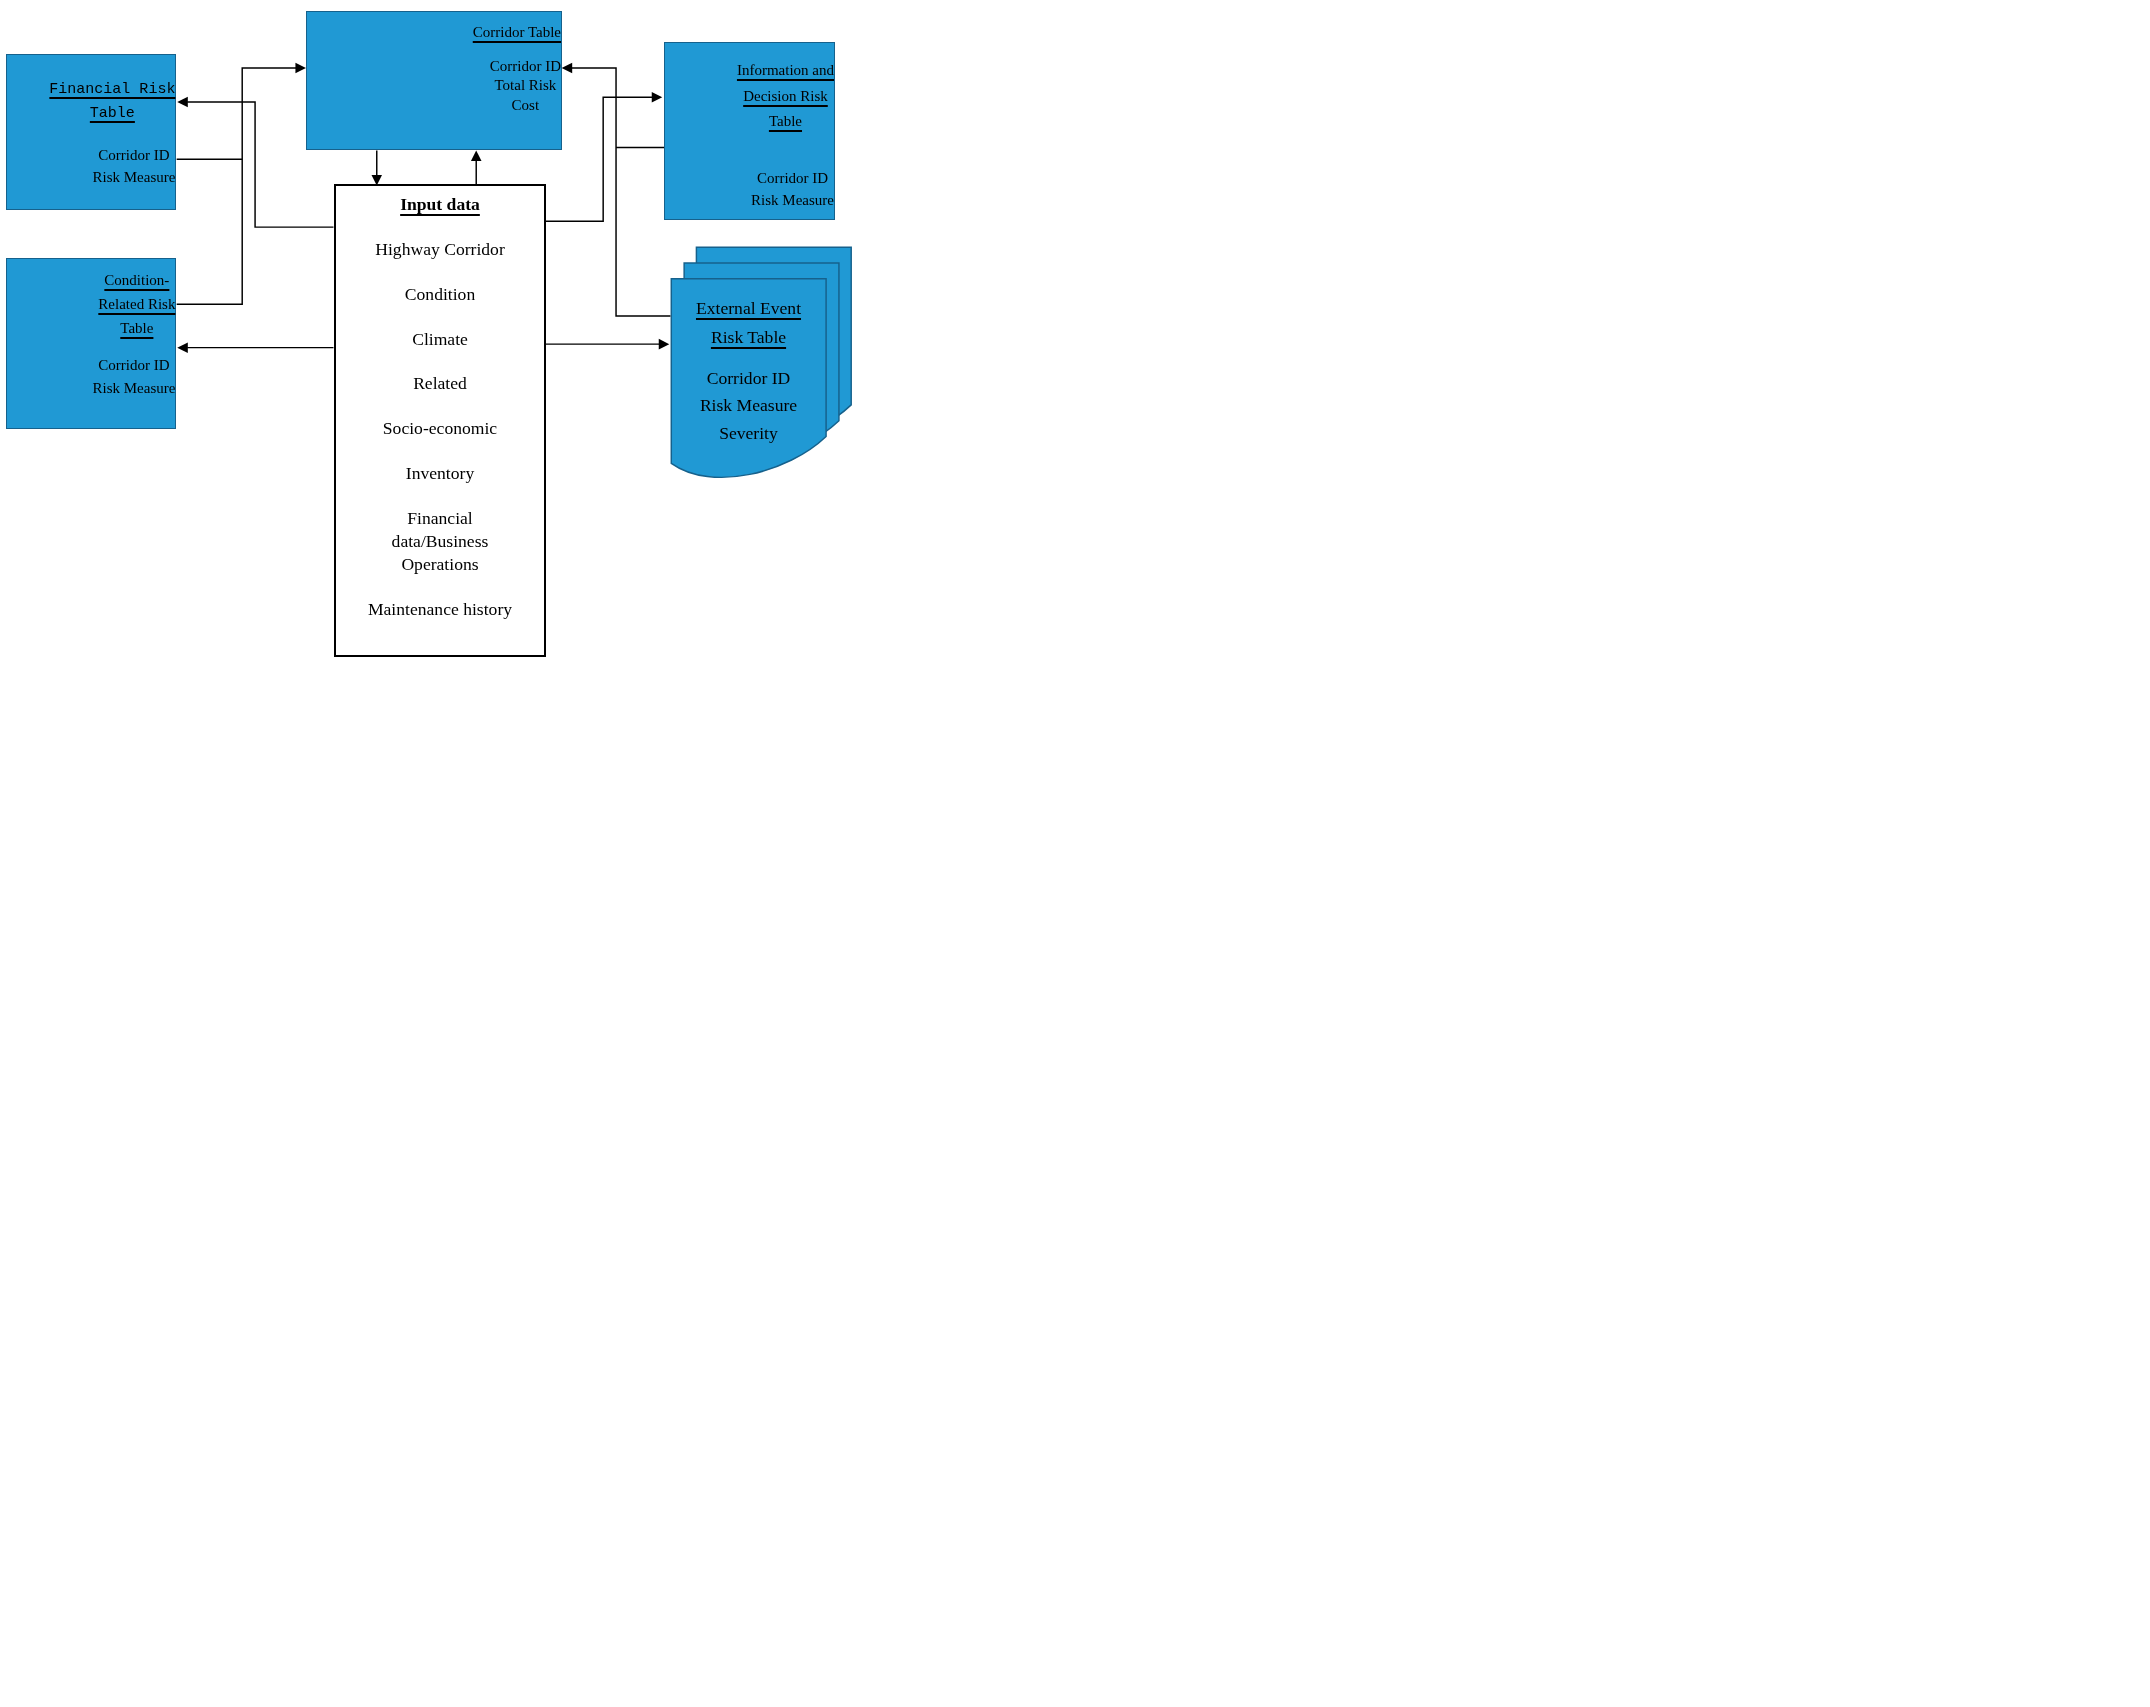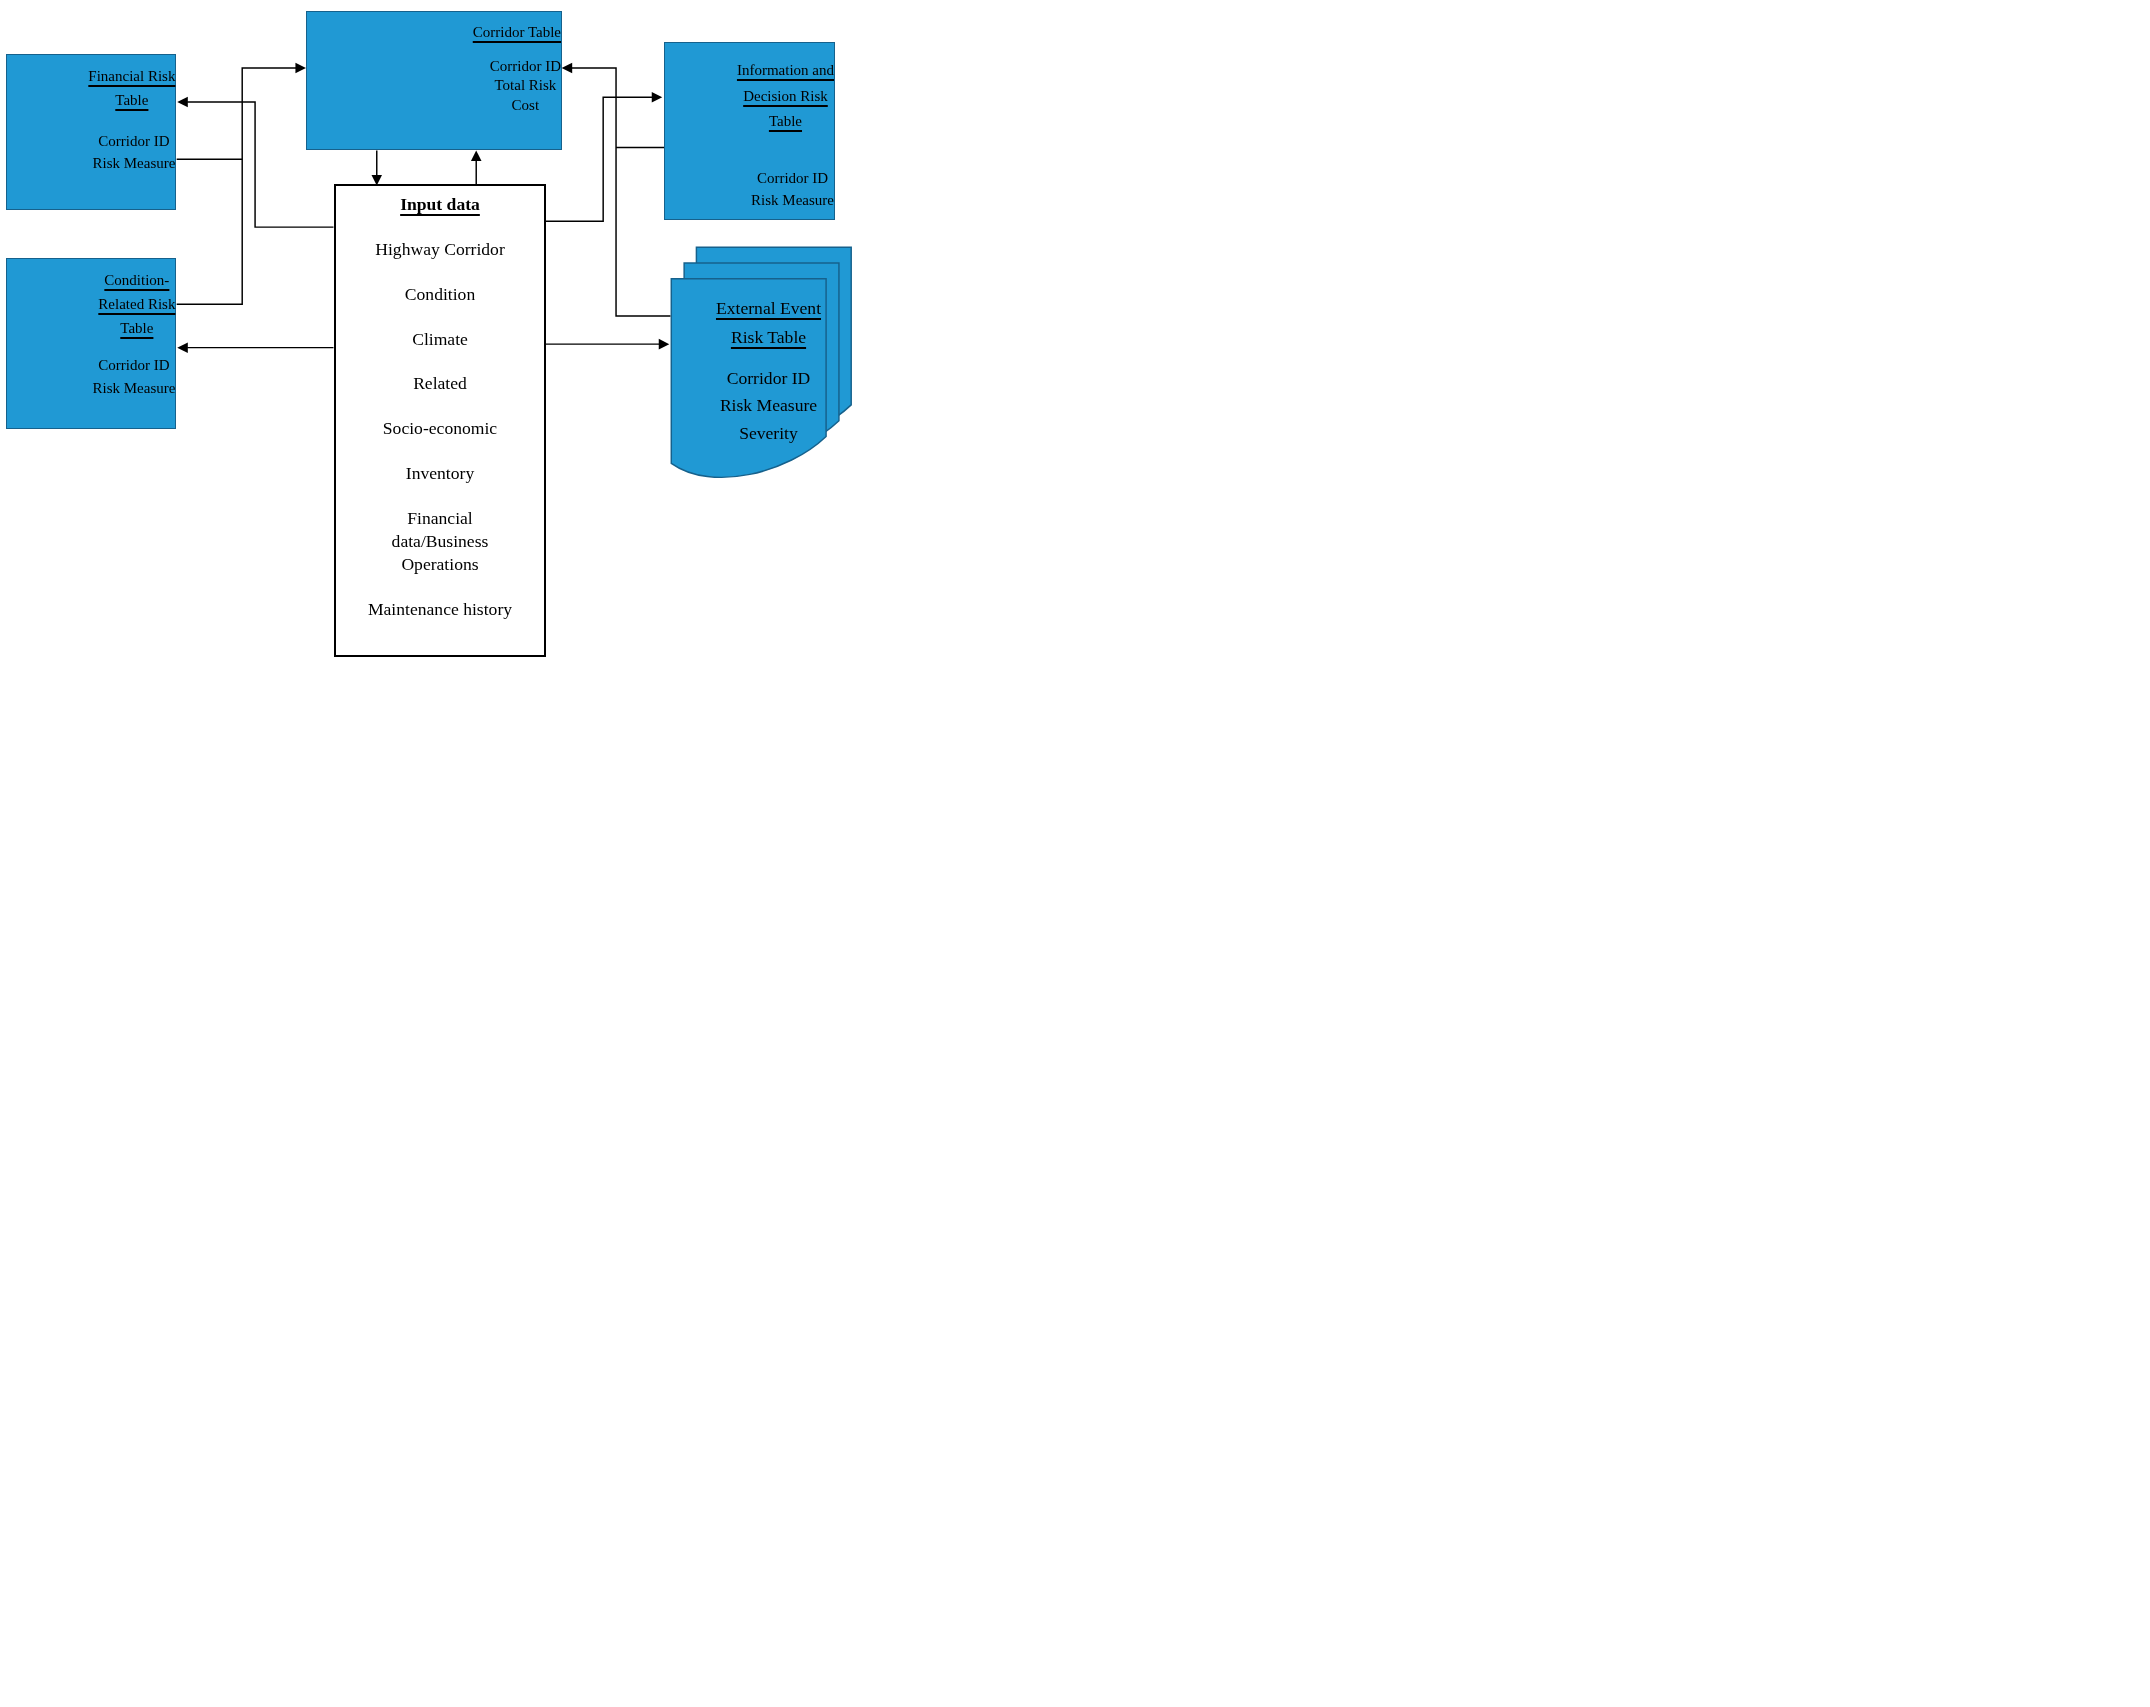--- a/index.html
+++ b/index.html
@@ -36,21 +36,21 @@
     text-decoration:underline;
     text-decoration-thickness:1.5px;
     text-underline-offset:3.5px;
     white-space:nowrap;
   }
   .box-fields{display:flex;flex-direction:column;align-items:center;}
   .field-line{line-height:1.5;white-space:nowrap;}
 
   
   .financial{left:6.4px;top:54px;width:170px;height:156px;}
-  .financial .box-title{margin-top:9px;}
+  .financial .box-title{margin-top:23px;font-family:Liberation Mono, monospace;}
   .financial .box-fields{margin-top:17.6px;}
 
   .condition{left:6.4px;top:238px;width:170px;height:171px;margin-top:20px;}
   .condition .box-title{margin-top:9.4px;}
   .condition .box-fields{margin-top:14px;}
 
   .corridor{left:306px;top:10.5px;width:256px;height:139px;}
   .corridor .box-title{margin-top:8.2px;}
   .corridor .box-fields{margin-top:13px;}
   .corridor .field-line{line-height:1.3;}
@@ -79,21 +79,21 @@
     line-height:1.3;
   }
   .input-item{margin-top:22px;line-height:1.3;}
   .input-item.narrow{max-width:123px;}
 
   
   .external-stack{position:absolute;left:670px;top:246px;width:186px;height:236px;z-index:1;}
   .external-text{
     position:absolute;left:671px;top:279px;width:155px;height:164px;
     display:flex;flex-direction:column;text-align:center;
-    font-size:17.6px;z-index:2;padding-left:20px;
+    font-size:17.6px;z-index:2;
   }
   .external-text .box-title{margin-top:15px;}
   .external-text .title-line{line-height:1.65;}
   .external-text .box-fields{margin-top:13px;}
   .external-text .field-line{line-height:1.55;}
 
   svg.connectors{
     position:absolute;left:0;top:0;width:860px;height:683px;
     z-index:3;pointer-events:none;
   }

